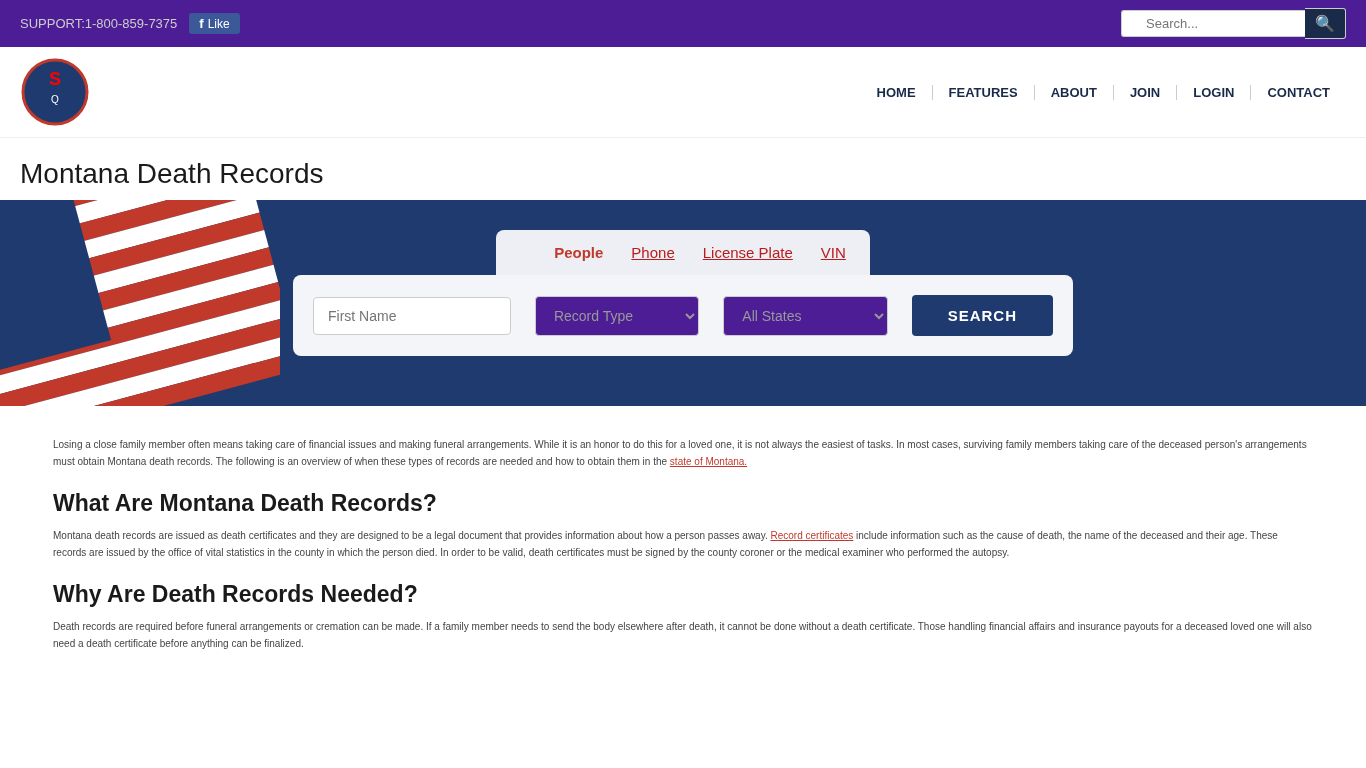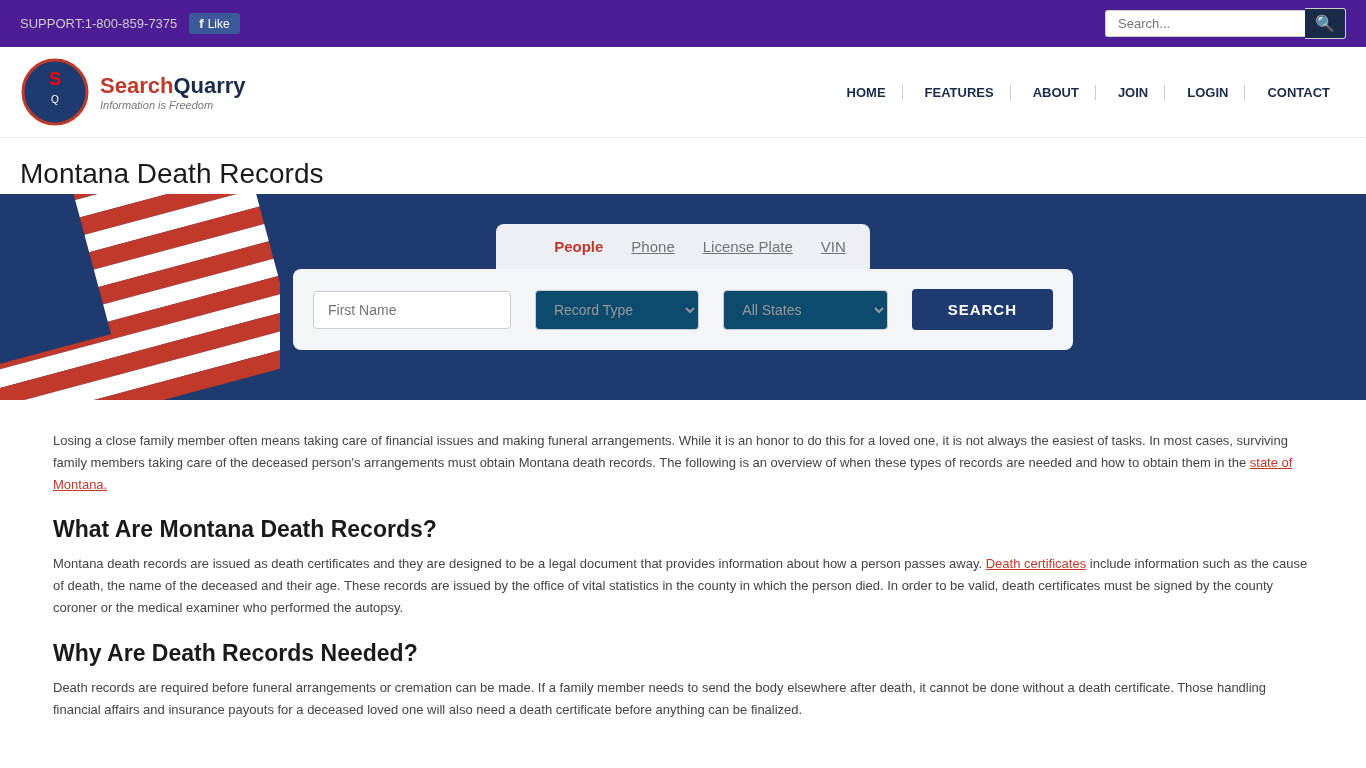--- a/index.html
+++ b/index.html
@@ -32,23 +32,23 @@
       align-items: center;
       gap: 4px;
     }
     #top-search {
       display: flex;
       align-items: center;
     }
     #top-search input {
       border: 1px solid #ccc;
       border-right: none;
-      padding: 5px 12px;
+      padding: 5px 24px;
       font-size: 13px;
-      width: 200px;
+      width: 184px;
       border-radius: 3px 0 0 3px;
       outline: none;
     }
     #top-search button {
       background: #1a2b4a;
       border: 1px solid #ccc;
       border-left: none;
       padding: 5px 10px;
       cursor: pointer;
       border-radius: 0 3px 3px 0;
@@ -69,38 +69,38 @@
       align-items: center;
       gap: 10px;
     }
     #logo-icon {
       width: 70px;
       height: 70px;
     }
     #nav-links {
       display: flex;
       align-items: center;
-      gap: 6px;
+      gap: 0;
       font-size: 13px;
       font-weight: bold;
     }
     .nav-item {
       color: #1a2b4a;
       text-decoration: none;
       padding: 0 16px;
       cursor: pointer;
       border-right: 1px solid #ccc;
       font-size: 13px;
       font-weight: bold;
     }
     .nav-item:last-child { border-right: none; }
 
     
     #page-title-area {
-      padding: 20px 20px 4px 20px;
+      padding: 20px 20px 10px 20px;
       background: #fff;
     }
     #page-title {
       font-size: 28px;
       font-weight: normal;
       color: #1a1a1a;
     }
 
     
     #hero {
@@ -157,21 +157,21 @@
       width: fit-content;
       margin: 0 auto;
     }
     .tab-item {
       font-size: 15px;
       cursor: pointer;
       padding: 2px 4px;
       text-decoration: none;
     }
     .tab-active { color: #c0392b; font-weight: bold; margin-left: 34px; }
-    .tab-inactive { color: #737373; text-decoration: underline; }
+    .tab-inactive { color: #b91c1c; text-decoration: underline; }
 
     #search-box {
       background: rgba(255,255,255,0.95);
       border-radius: 8px;
       padding: 20px;
       display: flex;
       gap: 24px;
       align-items: center;
       flex-wrap: wrap;
     }
@@ -187,21 +187,21 @@
     }
     .search-select {
       flex: 0.8;
       min-width: 130px;
       border: 1px solid #ccc;
       border-radius: 4px;
       padding: 10px 14px;
       font-size: 14px;
       color: #999;
       outline: none;
-      background: #0c4a6e;
+      background: #4c1d95;
       appearance: auto;
     }
     #search-btn {
       background: #1e3a6e;
       color: #fff;
       border: none;
       padding: 12px 36px;
       font-size: 15px;
       font-weight: bold;
       border-radius: 4px;
@@ -214,21 +214,21 @@
       max-width: 1300px;
       margin: 0 auto;
       padding: 30px 20px;
     }
     #content h2 {
       font-size: 20px;
       color: #1a1a1a;
       margin-bottom: 14px;
     }
     #content p {
-      font-size: 13px;
+      font-size: 10px;
       line-height: 1.7;
       color: #444;
       margin-bottom: 20px;
     }
     .link-red { color: #c0392b; text-decoration: underline; cursor: pointer; }
     .section-heading {
       font-size: 23px;
       color: #1a1a1a;
       margin: 20px 0 10px 0;
       font-weight: bold;
@@ -255,24 +255,20 @@
 
 <div id="nav-bar">
   <div id="logo-area">
 
     <svg id="logo-icon" width="70" height="70" viewBox="0 0 70 70">
       <circle cx="35" cy="35" r="32" fill="#1e3a6e"></circle>
       <text x="35" y="28" font-size="18" fill="red" text-anchor="middle" font-weight="bold">S</text>
       <text x="35" y="46" font-size="10" fill="#fff" text-anchor="middle">Q</text>
       <circle cx="35" cy="35" r="32" fill="none" stroke="#c0392b" stroke-width="3"></circle>
     </svg>
-    <div>
-      <div style="font-size:22px;font-weight:bold;color:#c0392b;">Search<span style="color:#1a2b4a;">Quarry</span></div>
-      <div style="font-size:11px;color:#777;font-style:italic;">Information is Freedom</div>
-    </div>
   </div>
   <div id="nav-links">
     <a class="nav-item">HOME</a>
     <a class="nav-item">FEATURES</a>
     <a class="nav-item">ABOUT</a>
     <a class="nav-item">JOIN</a>
     <a class="nav-item">LOGIN</a>
     <a class="nav-item">CONTACT</a>
   </div>
 </div>
@@ -335,19 +331,19 @@
 
 <div id="content">
   <p>
     <span>Losing a close family member often means taking care of financial issues and making funeral arrangements. While it is an honor to do this for a loved one, it is not always the easiest of tasks. In most cases, surviving family members taking care of the deceased person's arrangements must obtain Montana death records. The following is an overview of when these types of records are needed and how to obtain them in the</span>
     <span> </span><a class="link-red">state of Montana.</a>
   </p>
 
   <h3 class="section-heading">What Are Montana Death Records?</h3>
   <p>
     <span>Montana death records are issued as death certificates and they are designed to be a legal document that provides information about how a person passes away.</span>
-    <span> </span><a class="link-red">Death certificates</a>
+    <span> </span><a class="link-red">Record certificates</a>
     <span> </span><span>include information such as the cause of death, the name of the deceased and their age. These records are issued by the office of vital statistics in the county in which the person died. In order to be valid, death certificates must be signed by the county coroner or the medical examiner who performed the autopsy.</span>
   </p>
 
   <h3 class="section-heading">Why Are Death Records Needed?</h3>
   <p>Death records are required before funeral arrangements or cremation can be made. If a family member needs to send the body elsewhere after death, it cannot be done without a death certificate. Those handling financial affairs and insurance payouts for a deceased loved one will also need a death certificate before anything can be finalized.</p>
 </div>
 
 </body></html>

